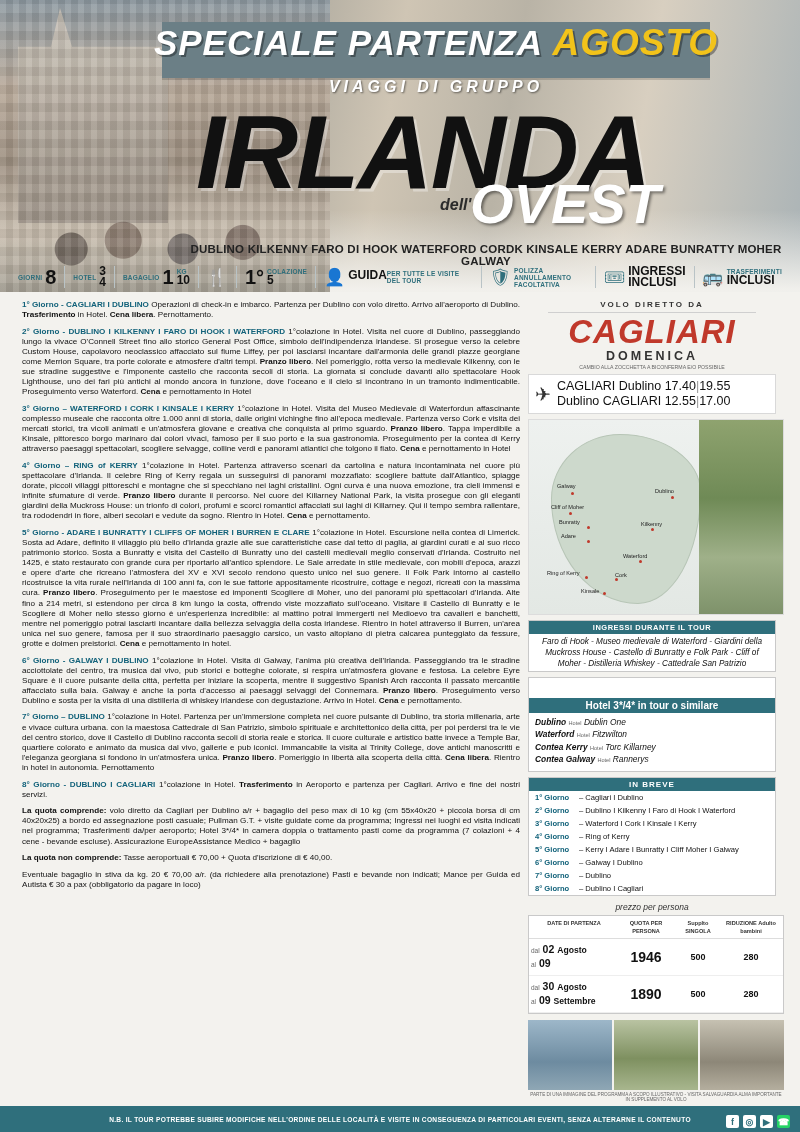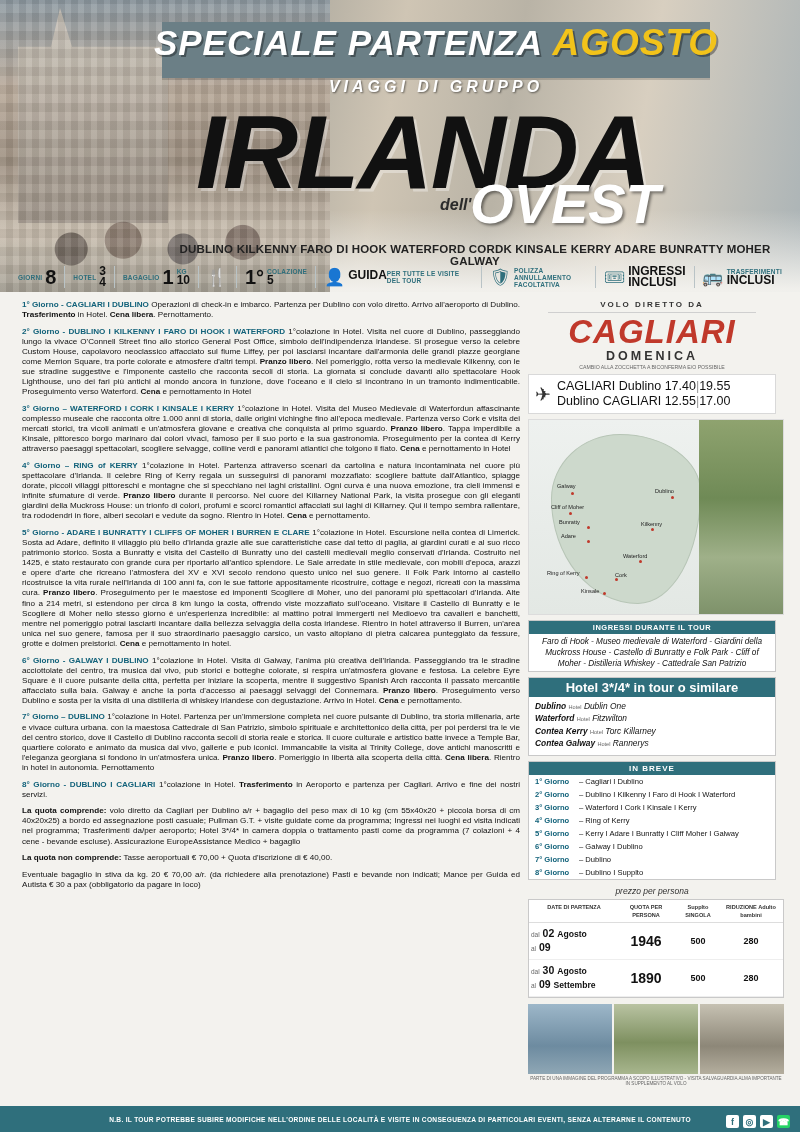--- a/index.html
+++ b/index.html
@@ -80,21 +80,21 @@
     position:absolute; left:440px; top:196px; font-size:16px; font-style:italic;
     color:#2b2b2b; font-weight:bold;
   }
   .title-ovest{
     position:absolute; left:470px; top:176px;
     font-size:56px; line-height:56px; font-weight:bold; font-style:italic;
     color:#ffffff; text-shadow: 2px 2px 3px rgba(0,0,0,.45);
     white-space:nowrap;
   }
   .cities{
-    position:absolute; left:175px; top:243px; width:600px;
+    position:absolute; left:186px; top:243px; width:600px;
     font-size:11.5px; font-weight:bold; color:#222; text-align:center;
     letter-spacing:.2px;
   }
 
   
   .iconstrip{
     position:absolute; left:18px; top:262px; width:764px; height:30px;
     display:flex; align-items:center; gap:8px;
   }
   .ic{ display:flex; align-items:center; gap:3px; color:#2f6f7c; }
@@ -164,22 +164,22 @@
   .ingressi .hd{
     background:#2f6f7c; color:#fff; font-size:7.5px; font-weight:bold;
     text-align:center; padding:2px 0; letter-spacing:.5px;
   }
   .ingressi .bd{
     padding:2px 6px; font-size:8.2px; line-height:11px; text-align:center; font-style:italic; color:#111;
   }
 
   .hotelbox{ margin-top:5px; border:1px solid #c9c9c9; background:#fff; }
   .hotelbox .hd{
-    background:#2f6f7c; color:#fff; font-size:13px; font-weight:bold;
-    text-align:center; padding:2px 0;
+    background:#2f6f7c; color:#fff; font-size:10px; font-weight:bold;
+    text-align:center; padding:2px 0;margin-top:20px;
   }
   .hotelbox .bd{ padding:4px 6px; font-size:8.4px; line-height:11.4px; font-style:italic; }
   .hotelbox .bd .city{ font-weight:bold; }
   .hotelbox .bd .h{ font-size:5.6px; color:#666; font-style:normal; }
 
   .breve{ margin-top:5px; border:1px solid #c9c9c9; background:#fff; }
   .breve .hd{
     background:#2f6f7c; color:#fff; font-size:8px; font-weight:bold;
     text-align:center; padding:2px 0; letter-spacing:1px;
   }
@@ -423,21 +423,21 @@
       <div class="row">
           <div class="g">6° Giorno</div>
           <div class="t">–  Galway I Dublino</div>
         </div>
       <div class="row">
           <div class="g">7° Giorno</div>
           <div class="t">–  Dublino</div>
         </div>
       <div class="row">
           <div class="g">8° Giorno</div>
-          <div class="t">–  Dublino I Supplto</div>
+          <div class="t">–  Dublino I Cagliari</div>
         </div>
     </div>
 
     <div class="prezzo">prezzo per persona</div>
 
     <div class="pricetab">
       <div class="th">
         <div class="c1">DATE DI PARTENZA</div>
         <div class="c2">QUOTA PER PERSONA</div>
         <div class="c3">Supplto SINGOLA</div>

